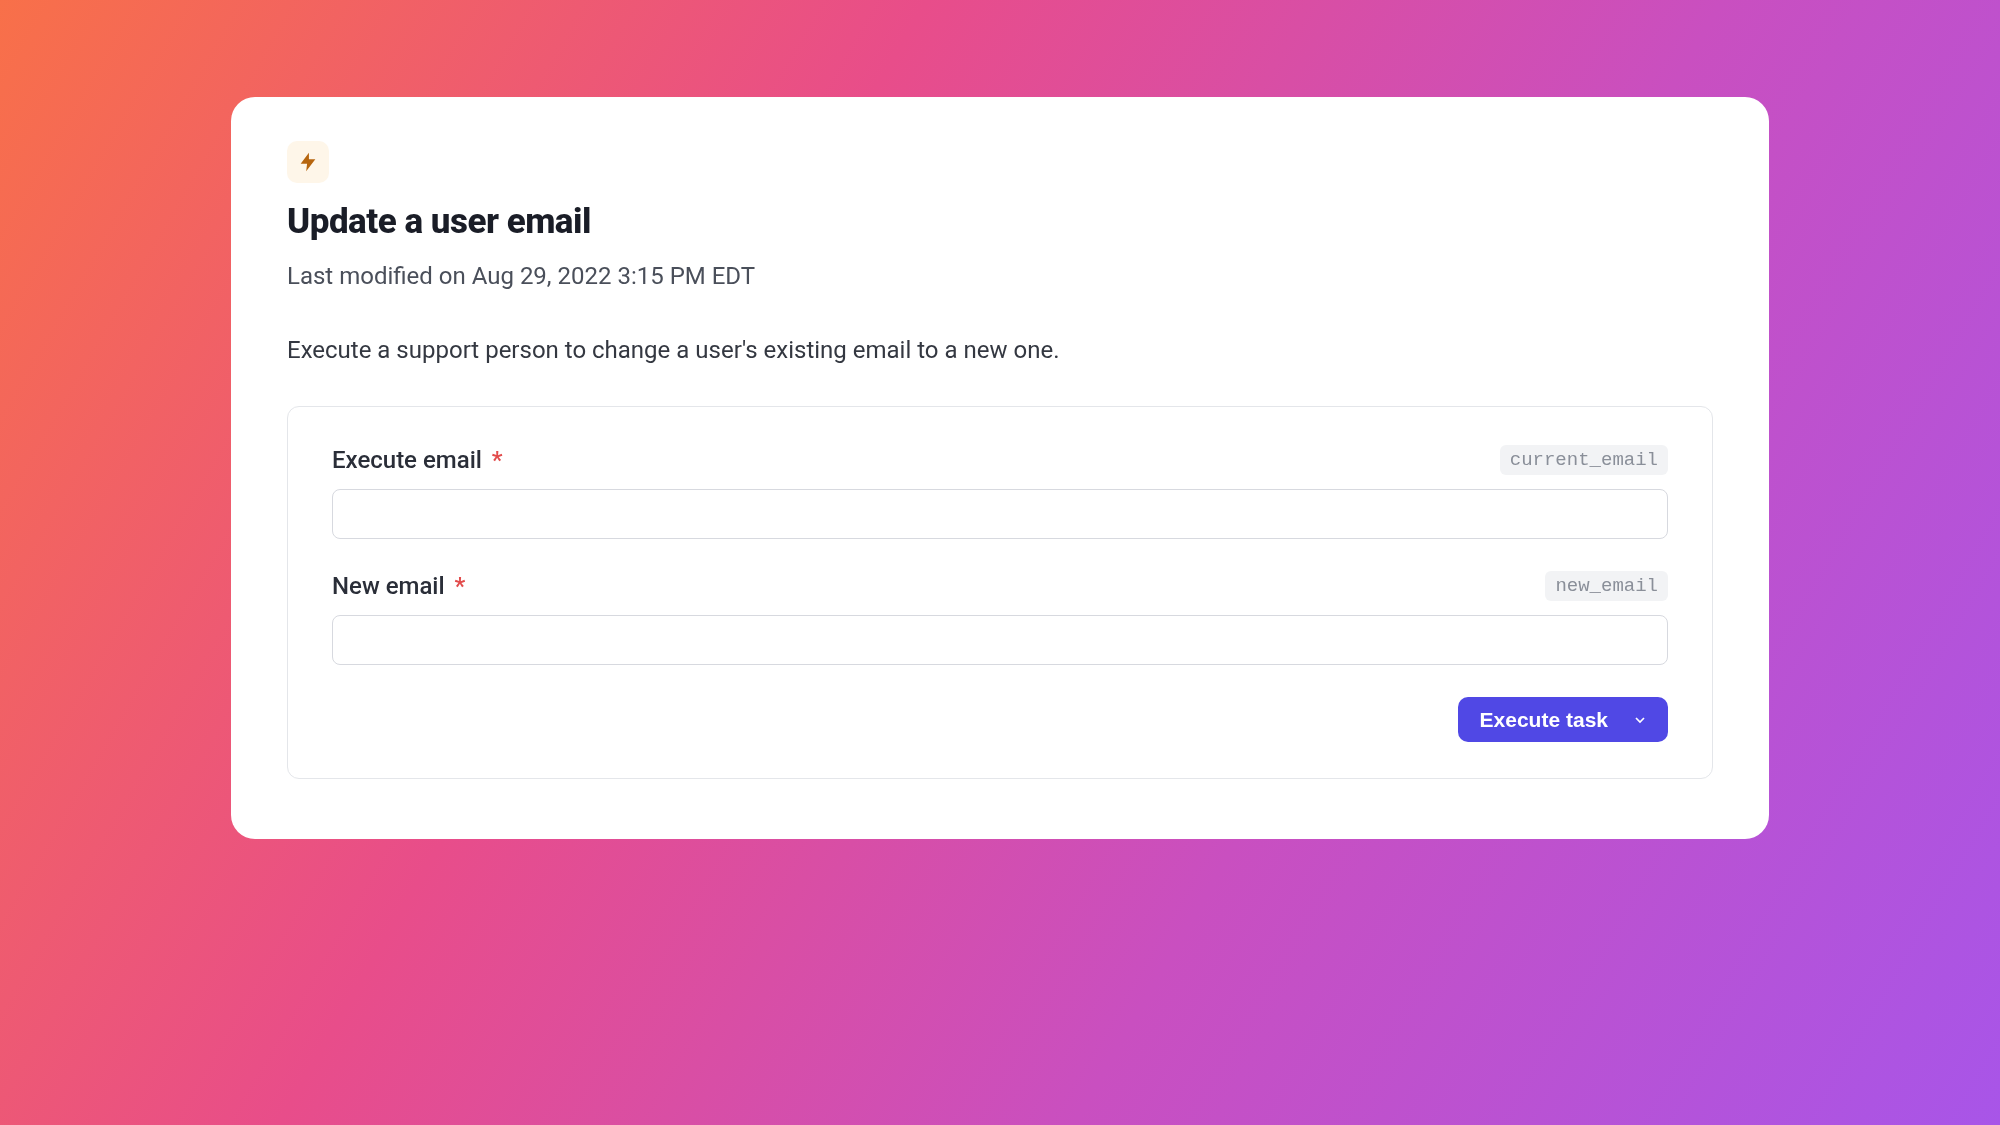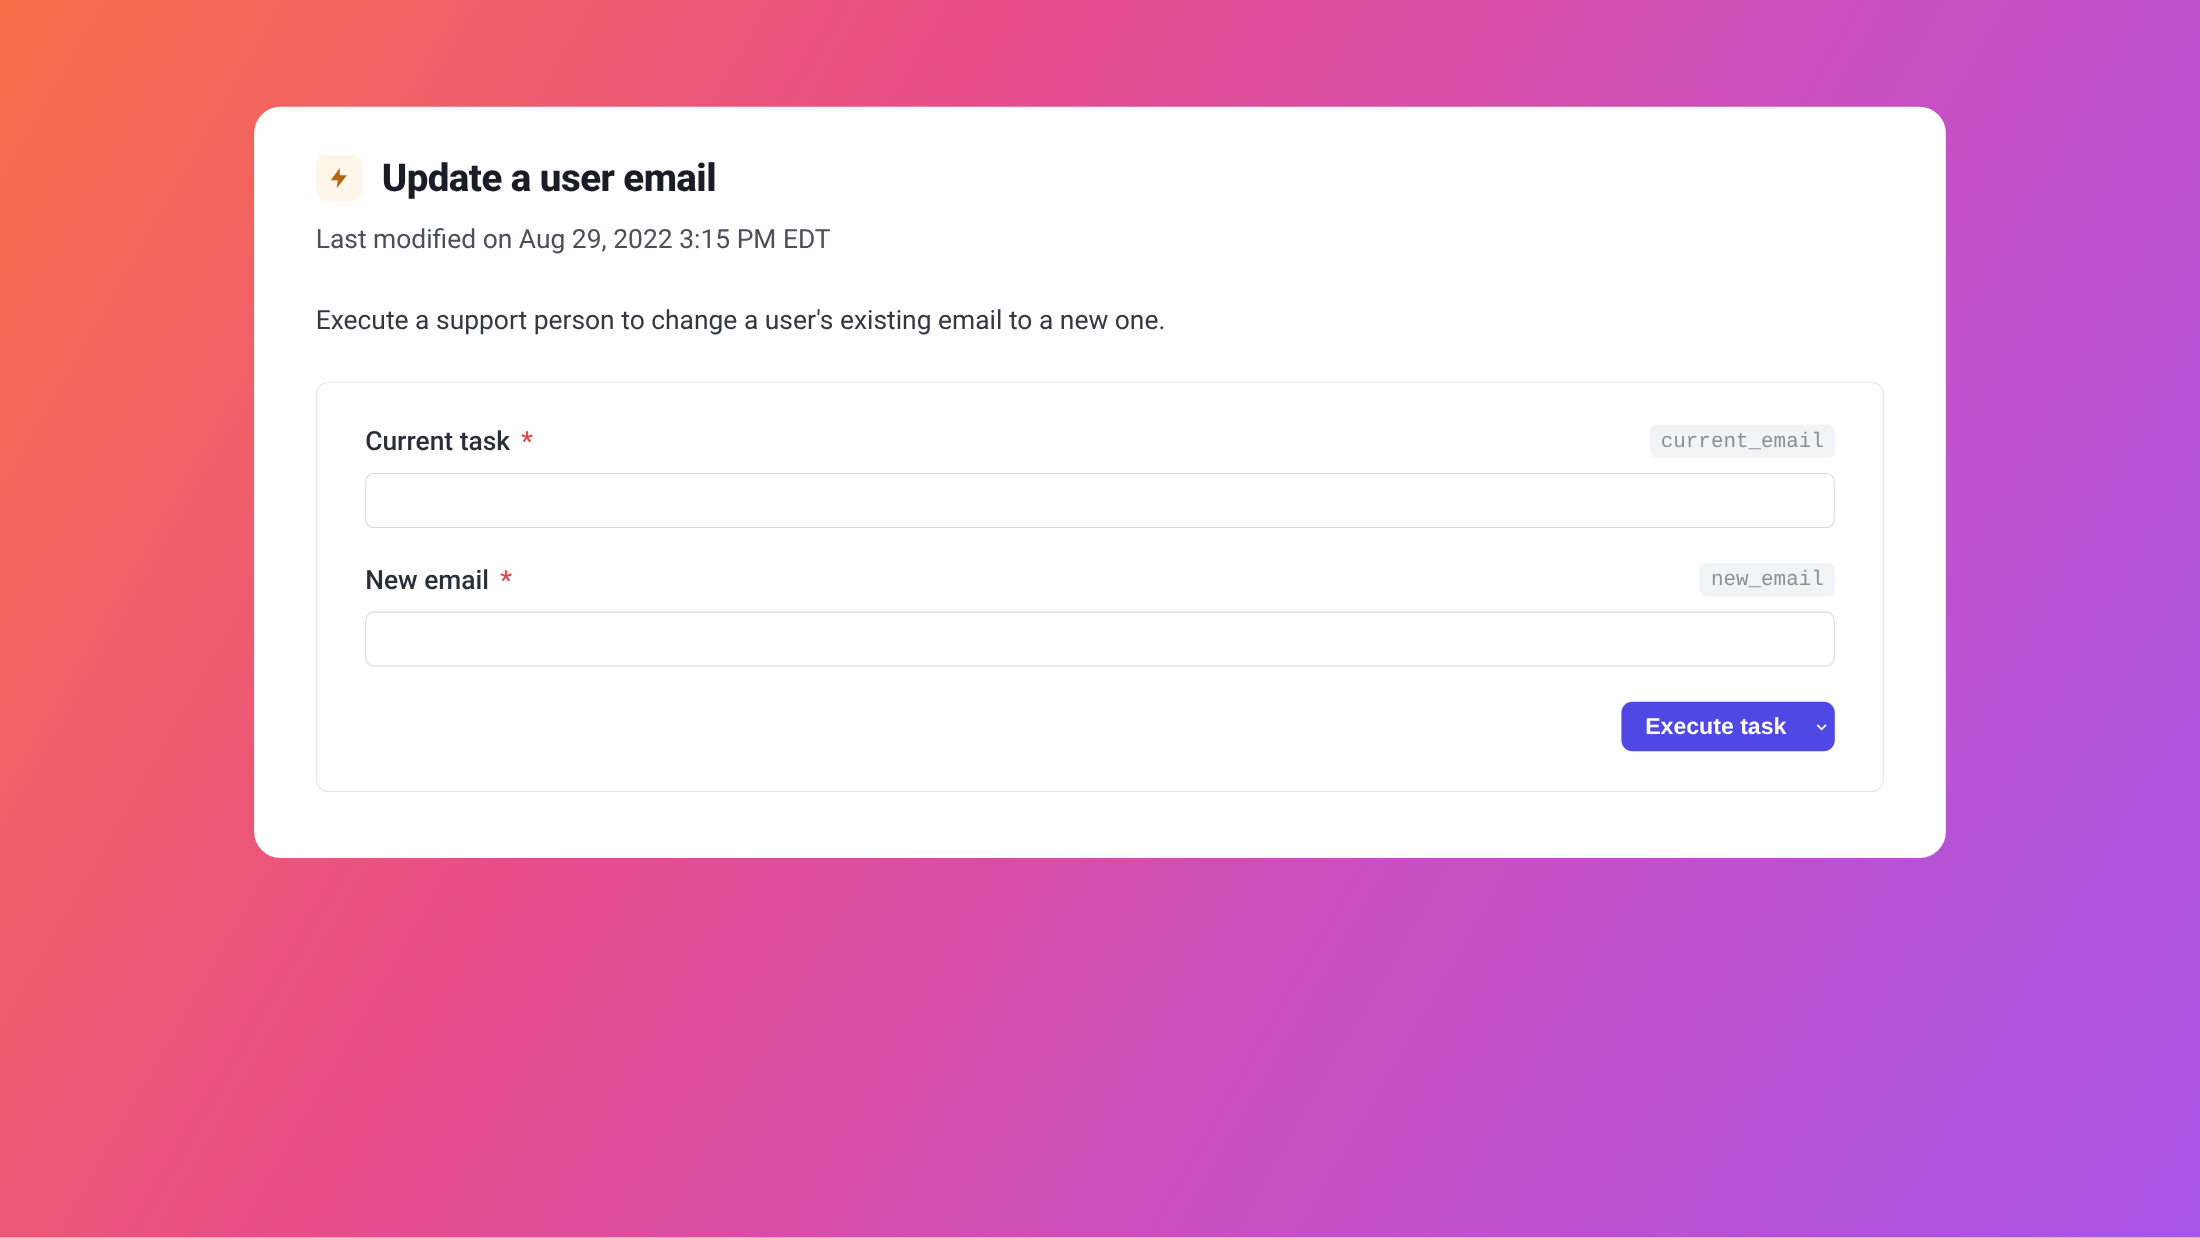--- a/index.html
+++ b/index.html
@@ -15,23 +15,24 @@
   }
   .card {
     background: #ffffff;
     border-radius: 24px;
     width: 76.9%;
     max-width: 1538px;
     padding: 44px 56px 60px 56px;
   }
   .title-row {
     display: flex;
-    align-items: flex-end;
+    align-items: flex-start;
     gap: 18px;
     margin-bottom: 20px;
+    flex-direction: column;
   }
   .bolt-icon {
     width: 42px;
     height: 42px;
     background: #fef6e9;
     border-radius: 10px;
     display: flex;
     align-items: center;
     justify-content: center;
   }
@@ -104,21 +105,21 @@
   .button-row {
     display: flex;
     justify-content: flex-end;
   }
   .execute-btn {
     background: #5048e5;
     color: #ffffff;
     border: none;
     border-radius: 10px;
     height: 45px;
-    padding: 0 4px 0 22px;
+    padding: 0 20px 0 22px;
     font-size: 21px;
     font-weight: 600;
     display: flex;
     align-items: center;
     gap: 24px;
     cursor: pointer;
   }
   .chevron-down {
     width: 16px;
     height: 16px;
@@ -143,21 +144,21 @@
 
   <div class="subtitle">Last modified on Aug 29, 2022 3:15 PM EDT</div>
 
   <div class="description">Execute a support person to change a user's existing email to a new one.</div>
 
   <div class="form-box">
 
     <div class="field">
       <div class="label-row">
         <div class="field-label">
-          <span>Current task</span>
+          <span>Execute email</span>
           <span class="required">*</span>
         </div>
         <span class="param-tag">current_email</span>
       </div>
       <input type="text" class="text-input" value="" style="">
     </div>
 
     <div class="field">
       <div class="label-row">
         <div class="field-label">

